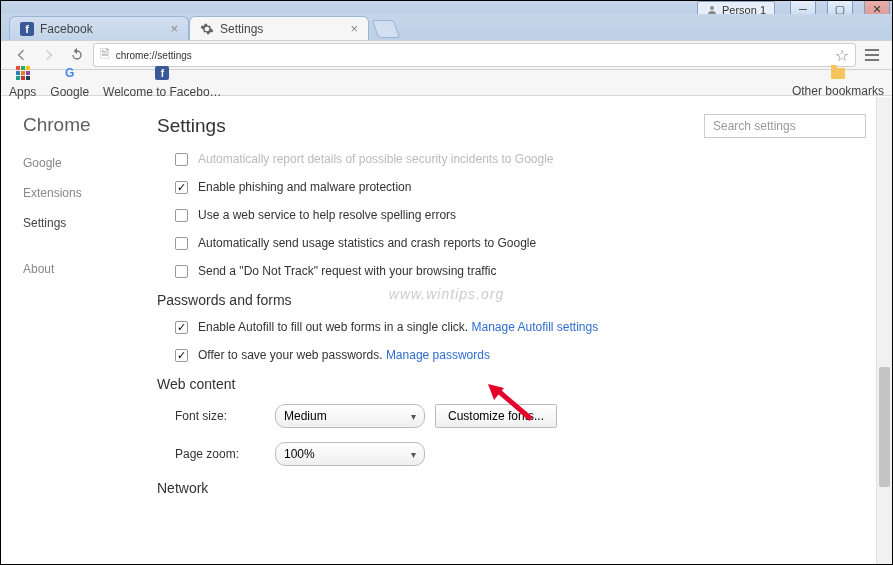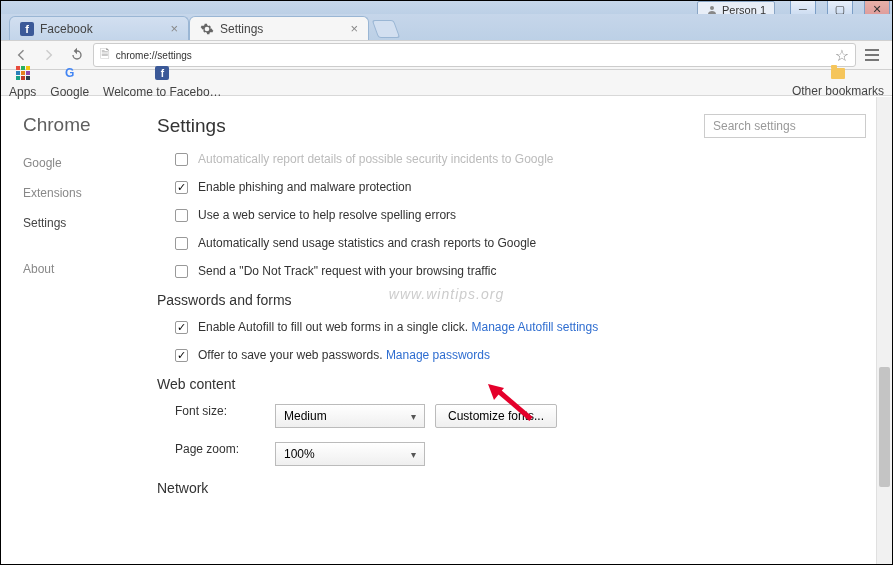--- a/index.html
+++ b/index.html
@@ -55,23 +55,23 @@
 .main-header h1 { font-size: 19px; font-weight: normal; color: #333; }
 .search-box { margin-left: auto; width: 162px; height: 24px; border: 1px solid #ccc; padding: 0 8px; font-size: 12px; color: #888; display: flex; align-items: center; }
 
 .section-title { font-size: 14px; color: #333; margin: 14px 0 12px 0; }
 .opt-row { display: flex; align-items: flex-start; gap: 10px; margin: 0 0 14px 18px; font-size: 12px; color: #333; }
 .opt-row.cut { color: #bbb; }
 .checkbox { width: 13px; height: 13px; border: 1px solid #999; border-radius: 2px; background: #fff; flex-shrink: 0; margin-top: 1px; display: inline-flex; align-items: center; justify-content: center; cursor: pointer; }
 .checkbox.checked::after { content: "✓"; font-size: 11px; color: #000; line-height: 1; }
 .link { color: #2e6dd0; cursor: pointer; }
 
-.form-row { display: flex; align-items: flex-start; margin: 0 0 14px 18px; font-size: 12px; }
+.form-row { display: flex; align-items: center; margin: 0 0 14px 18px; font-size: 12px; }
 .form-row .label { width: 100px; color: #333; }
-.select { width: 150px; height: 24px; border: 1px solid #bbb; background: linear-gradient(#fff,#efefef); border-radius: 0; display: flex; align-items: center; padding: 0 8px; font-size: 12px; cursor: pointer; position: relative; }
+.select { width: 150px; height: 24px; border: 1px solid #bbb; background: linear-gradient(#fff,#efefef); border-radius: 10px; display: flex; align-items: center; padding: 0 8px; font-size: 12px; cursor: pointer; position: relative; }
 .select::after { content: "▾"; position: absolute; right: 8px; color: #555; font-size: 10px; }
 .btn { height: 24px; border: 1px solid #bbb; background: linear-gradient(#fff,#efefef); border-radius: 2px; padding: 0 12px; font-size: 12px; cursor: pointer; display: inline-flex; align-items: center; margin-left: 10px; }
 
 .watermark { position: absolute; left: 50%; top: 285px; transform: translateX(-50%); font-size: 14px; color: #ccc; letter-spacing: 1px; pointer-events: none; font-style: italic; }
 
 .arrow-annot { position: absolute; left: 485px; top: 383px; pointer-events: none; }
 .arrow-annot svg { width: 50px; height: 40px; }
 
 .scrollbar { position: absolute; right: 0; top: 96px; bottom: 0; width: 16px; background: #f1f1f1; border-left: 1px solid #e0e0e0; }
 .scrollbar .thumb { position: absolute; left: 2px; right: 2px; top: 270px; height: 120px; background: #c4c4c4; border-radius: 2px; cursor: pointer; }

